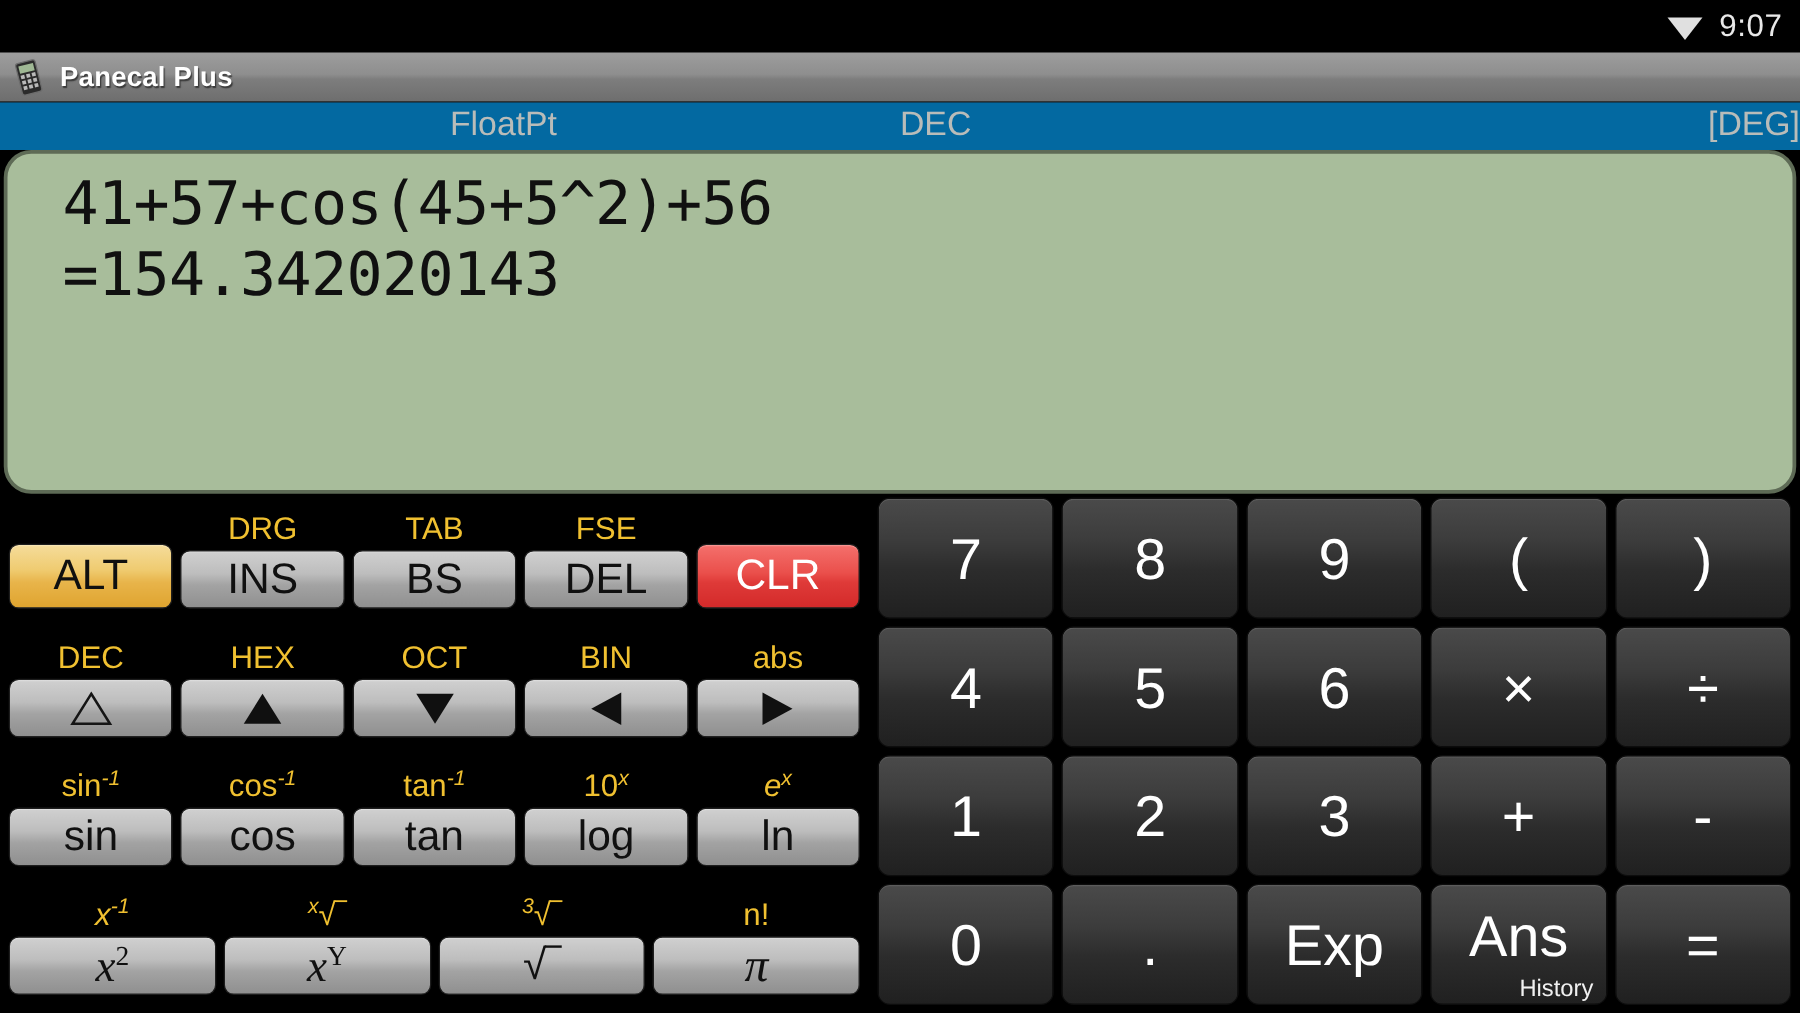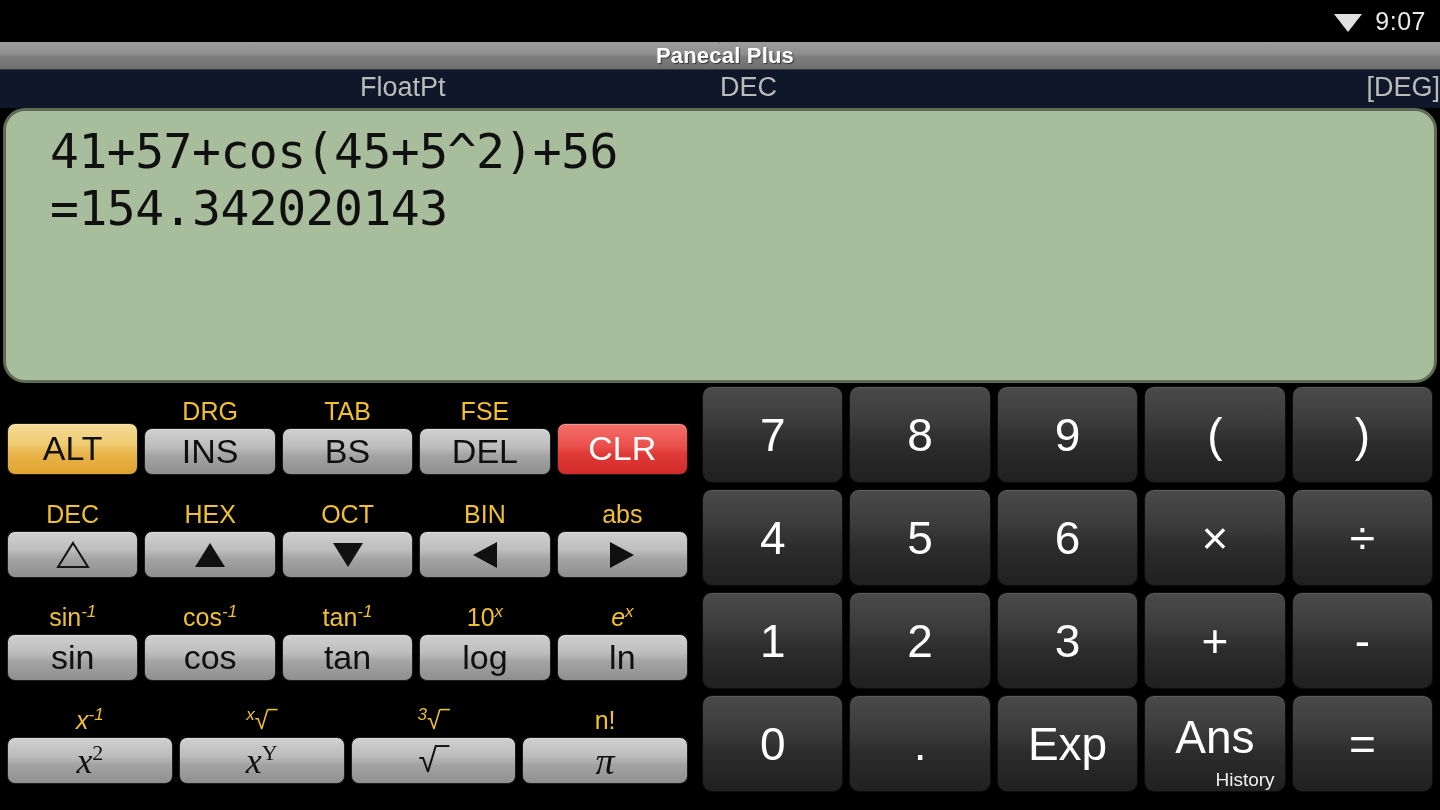--- a/index.html
+++ b/index.html
@@ -19,38 +19,37 @@
     padding-right: 14px;
   }
   .wifi-icon { width: 30px; height: 24px; margin-right: 12px; display: block; }
   .status-time {
     color: #e9e9e9; font-size: 25px; letter-spacing: .5px;
     font-family: "Liberation Sans", sans-serif;
   }
 
   
   .titlebar {
-    height: 28px; width: 100%;
+    height: 40px; width: 100%;
     background: linear-gradient(to bottom, #9d9d9d 0%, #8e8e8e 45%, #7d7d7d 55%, #6e6e6e 100%);
     display: flex; align-items: center;
     border-bottom: 1px solid #3a3a3a;
     padding-left: 10px;
-    flex-direction: column;
   }
   .app-icon { width: 26px; height: 30px; margin-right: 12px; display:block; }
   .app-title {
     color: #ffffff; font-size: 22px; font-weight: bold;
     text-shadow: 1px 1px 1px rgba(0,0,0,.55);
     letter-spacing: .2px;
   }
 
   
   .modebar {
     position: relative; height: 38px; width: 100%;
-    background: #0f172a;
+    background: #0369a1;
   }
   .modebar span {
     position: absolute; top: 2px;
     color: #b9bcb9; font-size: 27px;
     font-family: "Liberation Sans", sans-serif;
   }
   .mode-float { left: 360px; }
   .mode-radix { left: 720px; }
   .mode-angle { right: 0px; }
 

